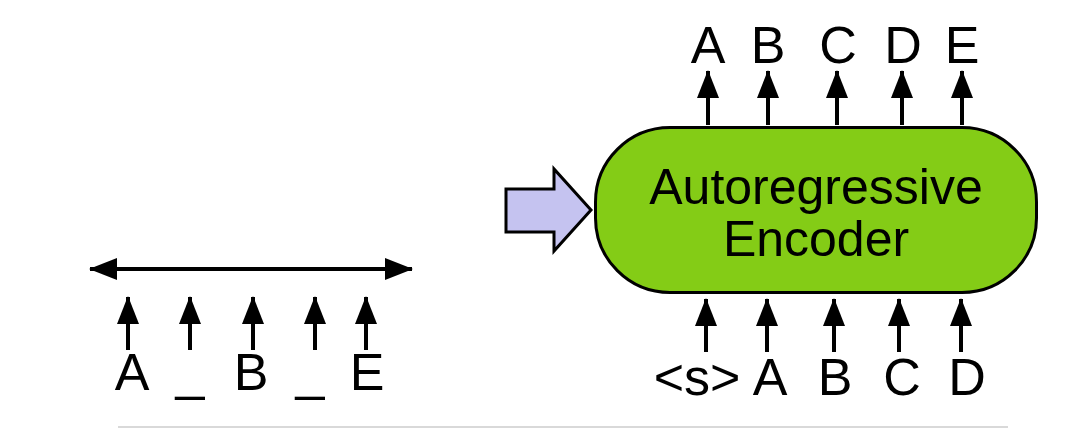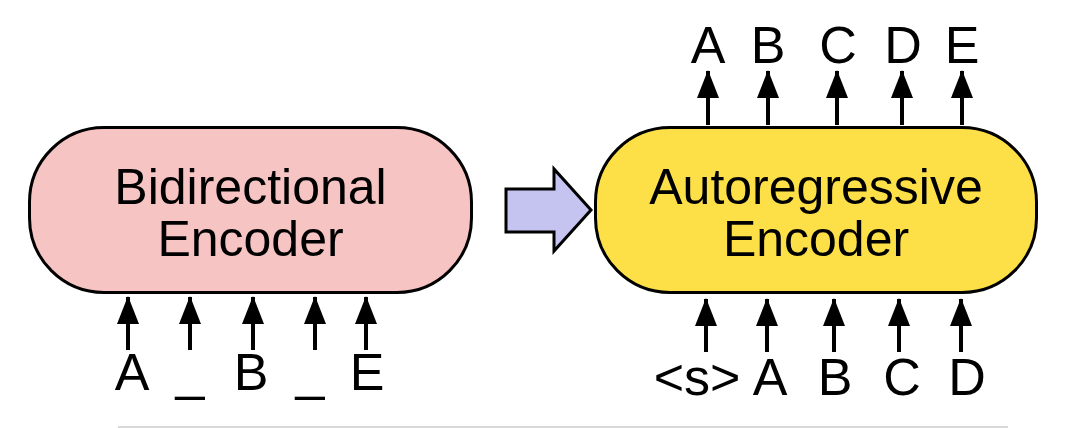--- a/index.html
+++ b/index.html
@@ -107,28 +107,22 @@
       <line x1="834" y1="352" x2="834" y2="299" marker-end="url(#mEnd)"></line>
       <line x1="899" y1="352" x2="899" y2="299" marker-end="url(#mEnd)"></line>
       <line x1="961" y1="352" x2="961" y2="299" marker-end="url(#mEnd)"></line>
     </g>
 
     <line x1="666" y1="269" x2="997" y2="269" marker-end="url(#mEnd)"></line>
 
     <polygon class="blockarrow" points="506,189 554,189 554,169 591,210 554,251 554,232 506,232" style="fill: rgb(197, 195, 240);"></polygon>
   </svg>
 
-  <div class="box encoder-box" style="background-color: rgb(246, 196, 195);">
-    <div class="box-label">
-      <div>Bidirectional</div>
-      <div>Encoder</div>
-    </div>
-  </div>
 
-  <div class="box decoder-box" style="background-color: #fde047; text-decoration: underline;">
+  <div class="box decoder-box" style="background-color: #84cc16; text-decoration: underline;">
     <div class="box-label">
       <div>Autoregressive</div>
       <div>Encoder</div>
     </div>
   </div>
 
   <div class="token" style="left:132px; top:346px">A</div>
   <div class="token" style="left:190px; top:346px">_</div>
   <div class="token" style="left:251px; top:346px">B</div>
   <div class="token" style="left:310px; top:346px">_</div>

